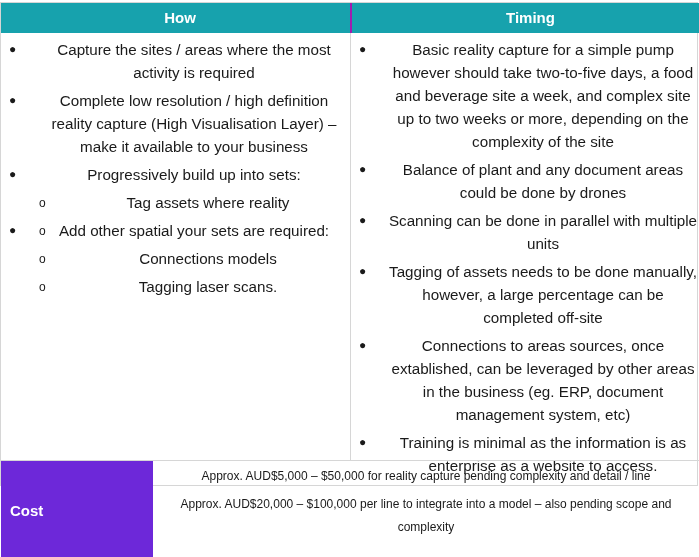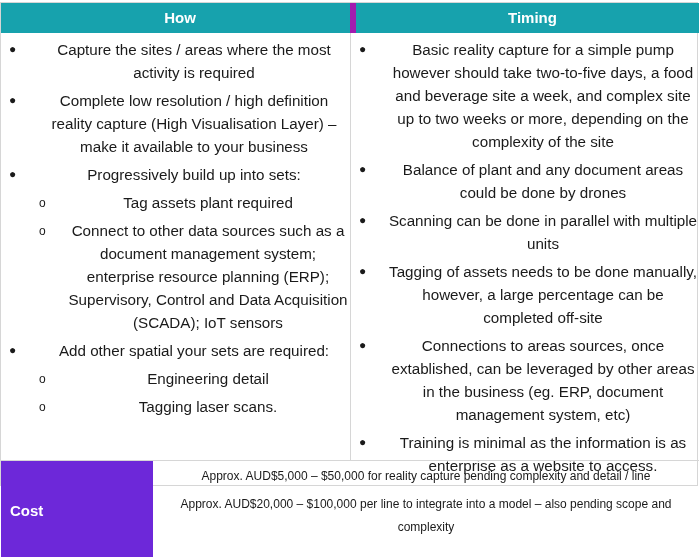--- a/index.html
+++ b/index.html
@@ -1,20 +1,20 @@
 <!DOCTYPE html>
 <html><head>
   <meta charset="utf-8">
   <style>
     html, body { margin: 0; padding: 0; background: #ffffff; }
     body { width: 699px; height: 557px; overflow: hidden; font-family: "Liberation Sans", sans-serif; color: #1a1a1a; }
     .tbl { position: absolute; left: 0; top: 2px; width: 698px; height: 484px; border: 1px solid #d6d6d6; box-sizing: border-box; text-align: center; }
     .hdr { position: absolute; top: 0; height: 30px; background: #17a2ad; color: #ffffff; font-weight: bold; font-size: 15px; line-height: 30px; box-sizing: border-box; padding-left: 9px; }
     .hdr.how { left: 0; width: 349px; }
-    .hdr.timing { left: 349px; width: 349px; border-left: 6px solid #a21caf; padding-left: 10px; }
+    .hdr.timing { left: 349px; width: 349px; border-left: 2px solid #a21caf; padding-left: 10px; }
     .col { position: absolute; top: 30px; height: 427px; box-sizing: border-box; font-size: 15.2px; line-height: 23px; }
     .col.how { left: 0; width: 349px; }
     .col.timing { left: 349px; width: 349px; border-left: 1px solid #d6d6d6; }
     ul { list-style: none; margin: 0; padding: 0; }
     li { position: relative; }
     .l1 { padding-left: 37px; margin-top: 5px; }
     .l1 > .bul { position: absolute; left: 8px; top: 0; font-size: 12px; }
     .l2 { padding-left: 65px; margin-top: 5px; }
     .l2 > .bul { position: absolute; left: 38px; top: 1px; font-size: 12px; }
     .col.timing .l1 { padding-left: 36px; }
@@ -40,33 +40,32 @@
       <li class="l1">
         <span class="bul">●</span>
         <span>Complete low resolution / high definition reality capture (High Visualisation Layer) – make it available to your business</span>
       </li>
       <li class="l1">
         <span class="bul">●</span>
         <span>Progressively build up into sets:</span>
       </li>
       <li class="l2">
         <span class="bul">o</span>
-        <span>Tag assets plant required</span>
+        <span>Tag assets where reality</span>
       </li>
       <li class="l2">
         <span class="bul">o</span>
-        <span>Connect to other data sources such as a document management system; enterprise resource planning (ERP); Supervisory, Control and Data Acquisition (SCADA); IoT sensors</span>
       </li>
       <li class="l1">
         <span class="bul">●</span>
         <span>Add other spatial your sets are required:</span>
       </li>
       <li class="l2">
         <span class="bul">o</span>
-        <span>Engineering detail</span>
+        <span>Connections models</span>
       </li>
       <li class="l2">
         <span class="bul">o</span>
         <span>Tagging laser scans.</span>
       </li>
     </ul>
   </div>
 
   <div class="col timing">
     <ul>

